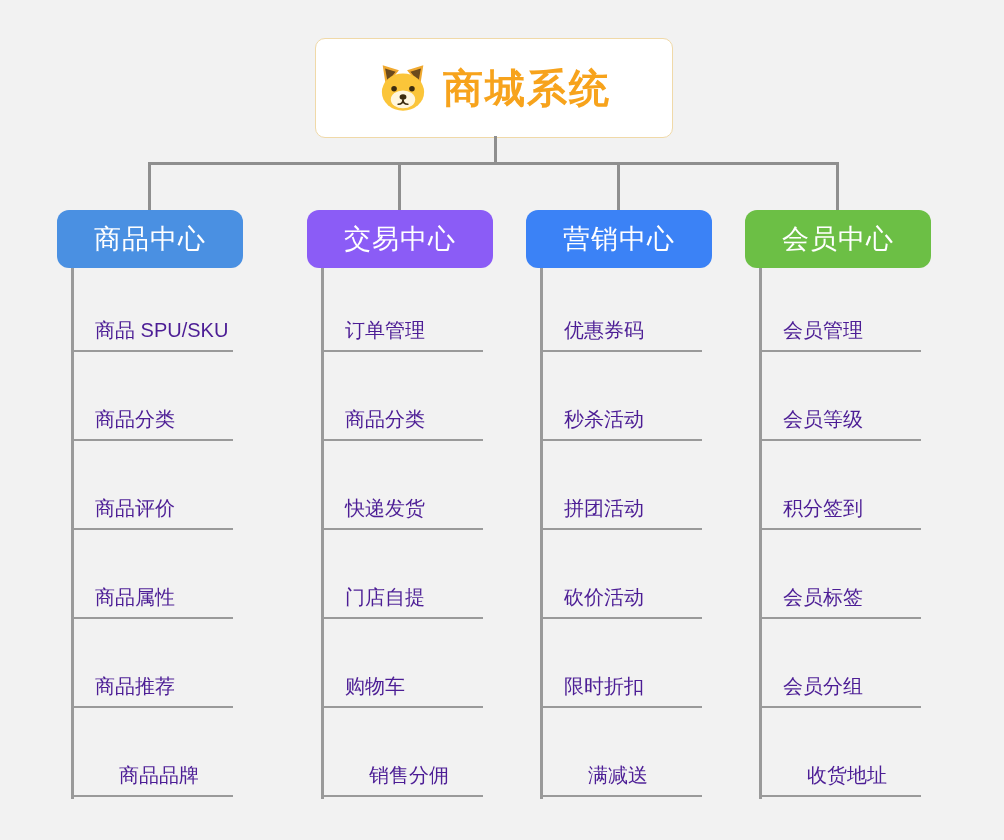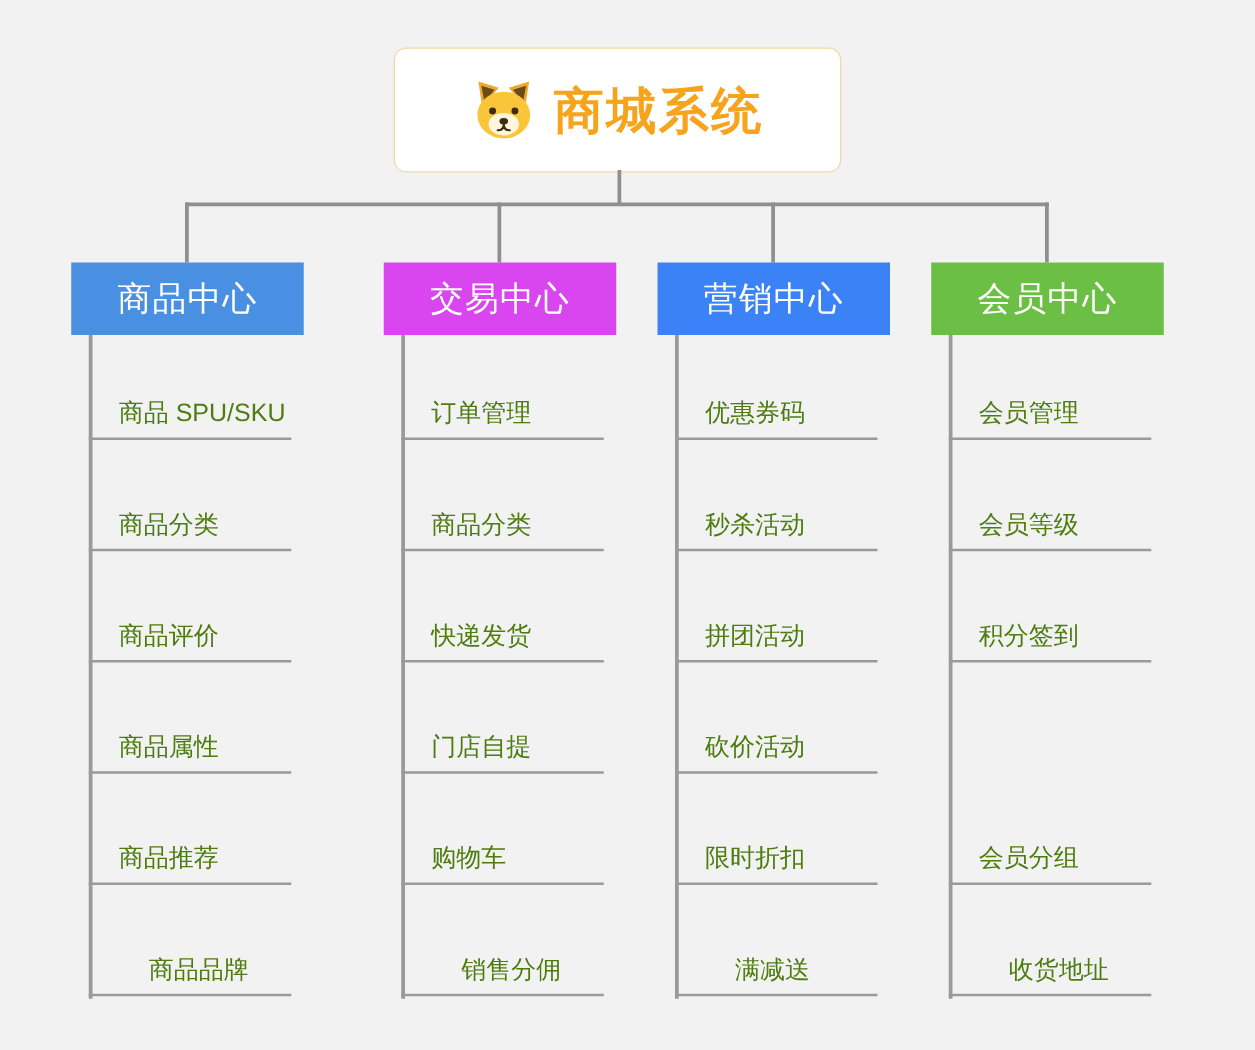--- a/index.html
+++ b/index.html
@@ -47,21 +47,21 @@
   .drop.d1 { left: 398px; }
   .drop.d2 { left: 617px; }
   .drop.d3 { left: 836px; }
 
   
   .bnode {
     position: absolute;
     top: 210px;
     width: 186px;
     height: 58px;
-    border-radius: 0;
+    border-radius: 12px;
     color: #ffffff;
     font-size: 27px;
     display: flex;
     align-items: center;
     justify-content: center;
     letter-spacing: 1px;
   }
   .b0 { left: 57px;  }
   .b1 { left: 307px; }
   .b2 { left: 526px; }
@@ -80,21 +80,21 @@
   .child {
     position: absolute;
     width: 162px;
     height: 38px;
     box-sizing: border-box;
     border-bottom: 2px solid #9a9a9a;
     padding: 0 0 6px 24px;
     display: flex;
     align-items: flex-end;
     font-size: 20px;
-    color: #4d7c0f;
+    color: #4c1d95;
     white-space: nowrap;
   }
   .col0 { left: 71px;  }
   .col1 { left: 321px; }
   .col2 { left: 540px; }
   .col3 { left: 759px; }
   .r0 { top: 314px; }
   .r1 { top: 403px; }
   .r2 { top: 492px; }
   .r3 { top: 581px; }
@@ -123,21 +123,21 @@
   </div>
 
   <div class="line stem"></div>
   <div class="line bus"></div>
   <div class="line drop d0"></div>
   <div class="line drop d1"></div>
   <div class="line drop d2"></div>
   <div class="line drop d3"></div>
 
   <div class="bnode b0" style="background: rgb(74, 144, 226);">商品中心</div>
-  <div class="bnode b1" style="background: #d946ef;">交易中心</div>
+  <div class="bnode b1" style="background: #8b5cf6;">交易中心</div>
   <div class="bnode b2" style="background: #3b82f6;">营销中心</div>
   <div class="bnode b3" style="background: rgb(108, 191, 69);">会员中心</div>
 
   <div class="spine col0"></div>
   <div class="spine col1"></div>
   <div class="spine col2"></div>
   <div class="spine col3"></div>
 
   <div class="child col0 r0">商品 SPU/SKU</div>
   <div class="child col0 r1">商品分类</div>
@@ -156,16 +156,17 @@
   <div class="child col2 r0">优惠券码</div>
   <div class="child col2 r1">秒杀活动</div>
   <div class="child col2 r2">拼团活动</div>
   <div class="child col2 r3">砍价活动</div>
   <div class="child col2 r4">限时折扣</div>
   <div class="child col2 r5">满减送</div>
 
   <div class="child col3 r0">会员管理</div>
   <div class="child col3 r1">会员等级</div>
   <div class="child col3 r2">积分签到</div>
+  <div class="child col3 r3">会员标签</div>
   <div class="child col3 r4">会员分组</div>
   <div class="child col3 r5">收货地址</div>
 
 </div>
 
 </body></html>

